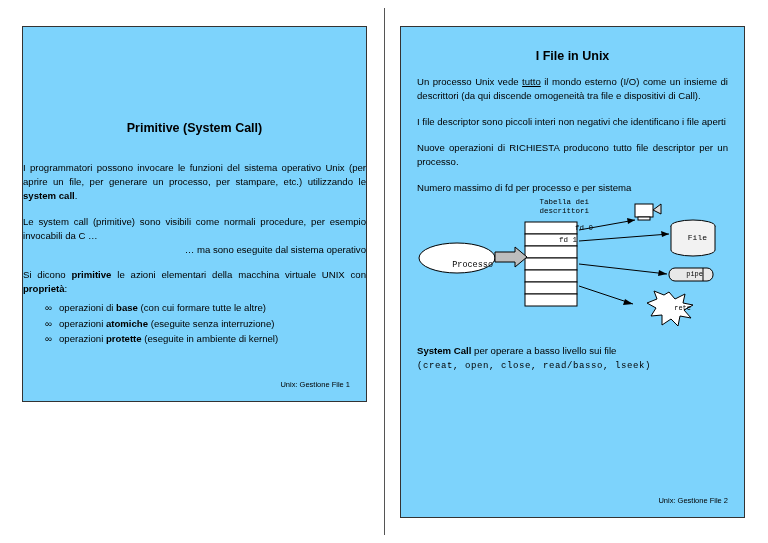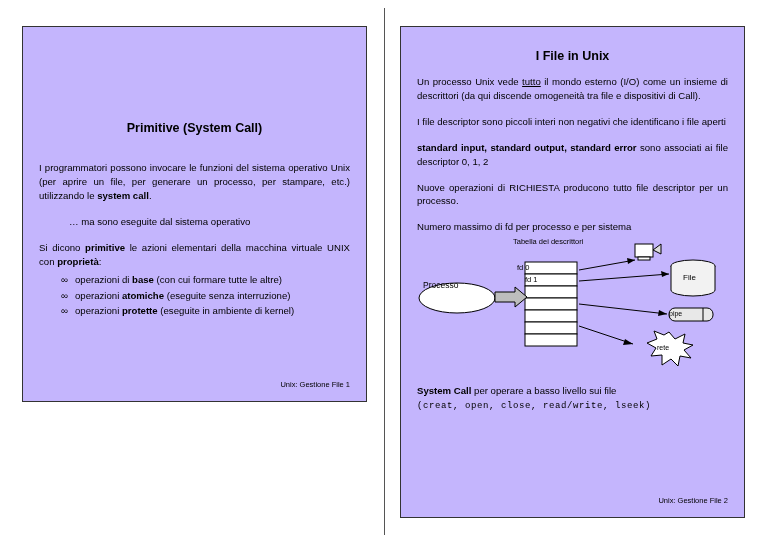--- a/index.html
+++ b/index.html
@@ -26,28 +26,28 @@
     left: 384px;
     top: 8px;
     width: 0;
     height: 527px;
     border-left: 1px solid #555;
   }
   .slide {
     position: absolute;
     box-sizing: border-box;
     border: 1px solid #333;
-    background: #c4b5fd;
+    background: #7dd3fc;
   }
   .slide-left {
     left: 22px;
     top: 26px;
     width: 345px;
     height: 376px;
-    padding: 14px 16px;
+    padding: 14px 0;
   }
   .slide-right {
     left: 400px;
     top: 26px;
     width: 345px;
     height: 492px;
     padding: 14px 16px;
   }
   .title {
     text-align: center;
@@ -66,21 +66,21 @@
     font-size: 9.6px;
     line-height: 1.45;
     text-align: justify;
     margin: 12px 0 0 0;
   }
   p.body.first-left {
     margin-top: 26px;
   }
   .indent-center {
     display: block;
-    text-align: left;
+    text-align: right;
     margin-left: 30px;
   }
   ul.bullets {
     list-style: none;
     margin: 4px 0 0 0;
     padding: 0 0 0 22px;
     font-size: 9.6px;
     line-height: 1.6;
   }
   ul.bullets li {
@@ -112,38 +112,40 @@
   .diagram {
     position: relative;
     width: 313px;
     height: 132px;
     margin-top: 6px;
   }
   .diagram svg { position: absolute; top: 0; left: 0; }
   .dlabel {
     position: absolute;
     font-size: 7.5px;
-    text-align: left;
+    text-align: right;
     line-height: 1.15;
+    font-family: Liberation Mono, monospace;
   }
 </style>
 </head>
 <body>
 
 <div class="page">
 
   <div class="divider"></div>
 
   <div class="slide slide-left">
 
     <h1 class="title title-left">Primitive (System Call)</h1>
 
     <p class="body first-left">I programmatori possono invocare le funzioni del sistema operativo Unix (per aprire un file, per generare un processo, per stampare, etc.) utilizzando le <b>system call</b>.</p>
 
     <p class="body">
+      <span>Le system call (primitive) sono visibili come normali procedure, per esempio invocabili da C …</span>
       <span class="indent-center">… ma sono eseguite dal sistema operativo</span>
     </p>
 
     <p class="body">Si dicono <b>primitive</b> le azioni elementari della macchina virtuale UNIX con <b>proprietà</b>:</p>
 
     <ul class="bullets">
       <li>
         <span class="glyph">∞</span>
         <span>operazioni di </span><b>base</b><span> (con cui formare tutte le altre)</span>
       </li>
@@ -161,21 +163,20 @@
   </div>
 
   <div class="slide slide-right">
 
     <h1 class="title title-right">I File in  Unix</h1>
 
     <p class="body"><span>Un processo Unix vede </span><u>tutto</u><span> il mondo esterno (I/O) come un insieme di descrittori (da qui discende omogeneità tra file e dispositivi di Call).</span></p>
 
     <p class="body">I file descriptor sono piccoli interi non negativi che identificano i file aperti</p>
 
-    <p class="body"><b>standard input,  standard output,  standard error</b><span> sono associati ai file descriptor  0,  1,  2</span></p>
 
     <p class="body">Nuove operazioni di RICHIESTA producono tutto file descriptor per un processo.</p>
 
     <p class="body">Numero massimo di fd per processo e per sistema</p>
 
     <div class="diagram">
       <svg width="313" height="132" viewBox="0 0 313 132">
 
         <ellipse cx="40" cy="58" rx="38" ry="15" fill="#ffffff" stroke="#000" stroke-width="1"></ellipse>
 
@@ -210,30 +211,30 @@
         <polygon points="252,92 258,99 268,94 266,103 276,105 267,110 274,118 263,116 261,126 254,119 245,125 245,115 234,116 239,108 230,103 240,99 237,91 247,95" fill="#ffffff" stroke="#000" stroke-width="1"></polygon>
 
         <g stroke="#000" fill="#ffffff" stroke-width="1">
           <rect x="218" y="4" width="18" height="13"></rect>
           <rect x="221" y="17" width="12" height="3"></rect>
           <path d="M236,10 L244,4 L244,14 Z" fill="#dcdcdc"></path>
         </g>
       </svg>
 
       <div class="dlabel" style="left:96px; top:-2px; width:76px;">Tabella dei descrittori</div>
-      <div class="dlabel" style="left:6px; top:41px; width:70px; font-size:8.5px;">Processo</div>
+      <div class="dlabel" style="left:6px; top:61px; width:70px; font-size:8.5px;">Processo</div>
       <div class="dlabel" style="left:100px; top:24px; width:76px;">fd 0</div>
       <div class="dlabel" style="left:108px; top:36px; width:52px;">fd 1</div>
-      <div class="dlabel" style="left:254px; top:33px; width:36px; font-size:8px;margin-left:12px;">File</div>
+      <div class="dlabel" style="left:254px; top:33px; width:36px; font-size:8px;">File</div>
       <div class="dlabel" style="left:252px; top:70px; width:34px; font-size:7px;">pipe</div>
       <div class="dlabel" style="left:240px; top:104px; width:34px; font-size:7px;">rete</div>
     </div>
 
 
 
     <p class="body"><b>System Call</b><span> per operare a basso livello sui file</span><br>
-      <span class="mono">(creat,  open,  close,  read/write,  lseek)</span>
+      <span class="mono">(creat,  open,  close,  read/basso,  lseek)</span>
     </p>
 
     <div class="footer">Unix: Gestione File  2</div>
   </div>
 
 </div>
 
 </body></html>

